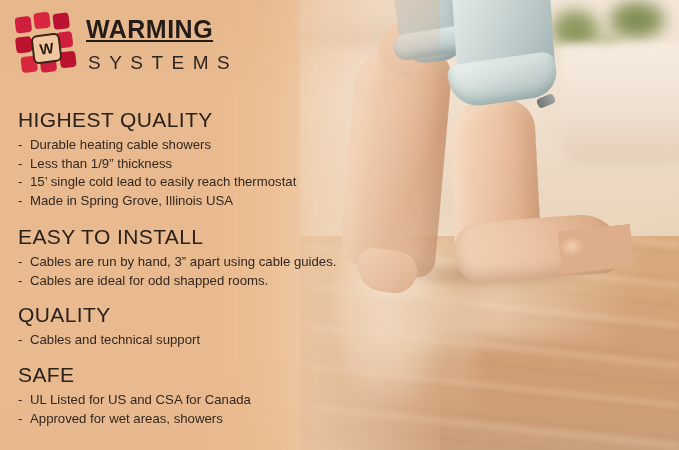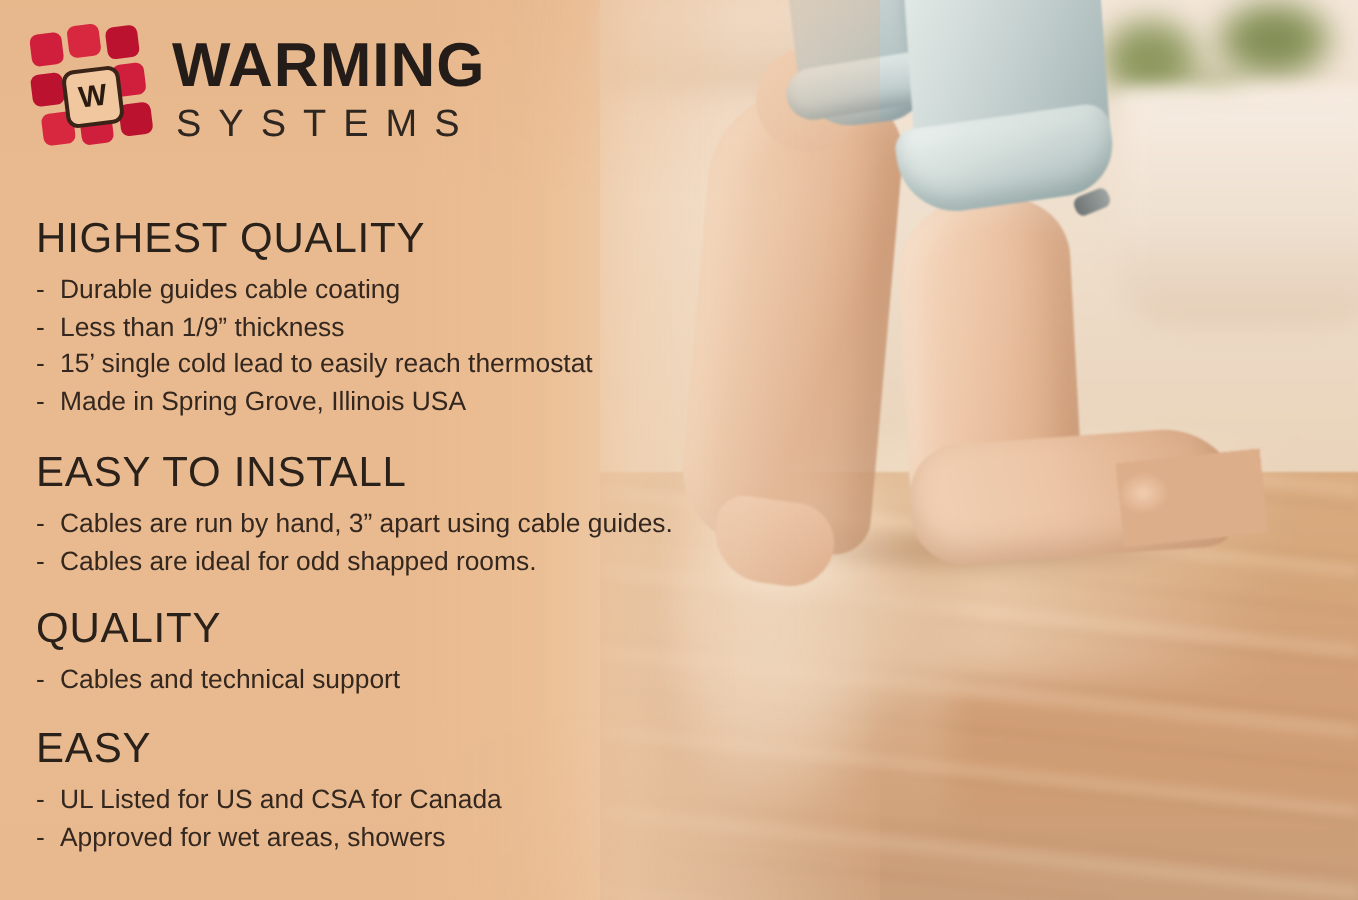--- a/index.html
+++ b/index.html
@@ -223,22 +223,22 @@
     border:2.5px solid #3a2418;border-radius:6px;
     background:#f0c79f;
     display:flex;align-items:center;justify-content:center;
     font-family:"Liberation Sans",sans-serif;
     font-weight:bold;font-size:15px;color:#2b1a10;line-height:1;
     transform:rotate(-7deg);
   }
   .brand-top{
     position:absolute;left:86px;top:17px;
     font-family:"Liberation Sans",sans-serif;
-    font-weight:bold;font-size:31px;letter-spacing:.5px;
-    color:#241c18;line-height:1;white-space:nowrap;
+    font-weight:bold;font-size:25px;letter-spacing:.5px;
+    color:#241c18;line-height:1;white-space:nowrap;text-decoration:underline;
   }
   .brand-bottom{
     position:absolute;left:88px;top:53px;
     font-family:"Liberation Sans",sans-serif;
     font-weight:normal;font-size:19px;letter-spacing:8.5px;
     color:#2e2620;line-height:1;white-space:nowrap;
   }
 
   
   #sections{position:absolute;left:0;top:0;width:440px;height:450px;}
@@ -313,41 +313,41 @@
       <div class="logo-w">W</div>
     </div>
     <div class="brand-top">WARMING</div>
     <div class="brand-bottom">SYSTEMS</div>
   </div>
 
   <div id="sections">
       <div class="section" style="top: 108px;">
         <div class="sec-title">HIGHEST QUALITY</div>
         <ul class="bullets">
-          <li class="bullet"><span class="dash">-</span><span>Durable guides cable coating</span></li>
+          <li class="bullet"><span class="dash">-</span><span>Durable heating cable showers</span></li>
           <li class="bullet"><span class="dash">-</span><span>Less than 1/9” thickness</span></li>
           <li class="bullet"><span class="dash">-</span><span>15’ single cold lead to easily reach thermostat</span></li>
           <li class="bullet"><span class="dash">-</span><span>Made in Spring Grove, Illinois  USA</span></li>
         </ul>
       </div>
       <div class="section" style="top: 225px;">
         <div class="sec-title">EASY TO INSTALL</div>
         <ul class="bullets">
           <li class="bullet"><span class="dash">-</span><span>Cables are run by hand, 3” apart using cable guides.</span></li>
           <li class="bullet"><span class="dash">-</span><span>Cables are ideal for odd shapped rooms.</span></li>
         </ul>
       </div>
       <div class="section" style="top: 303px;">
         <div class="sec-title">QUALITY</div>
         <ul class="bullets">
           <li class="bullet"><span class="dash">-</span><span>Cables and technical support</span></li>
         </ul>
       </div>
       <div class="section" style="top: 363px;">
-        <div class="sec-title">EASY</div>
+        <div class="sec-title">SAFE</div>
         <ul class="bullets">
           <li class="bullet"><span class="dash">-</span><span>UL Listed for US and CSA for Canada</span></li>
           <li class="bullet"><span class="dash">-</span><span>Approved for wet areas, showers</span></li>
         </ul>
       </div>
     </div>
 
 </div>
 
 </body></html>

